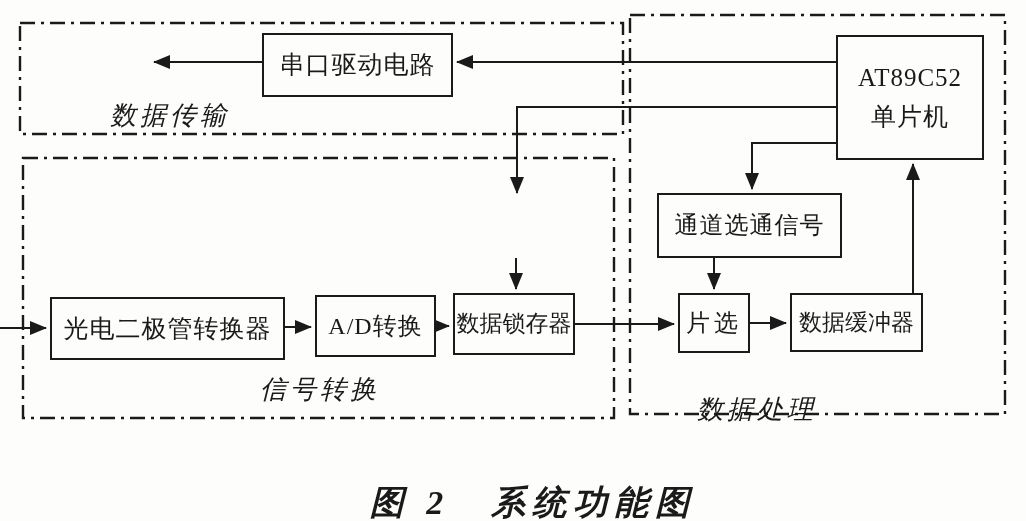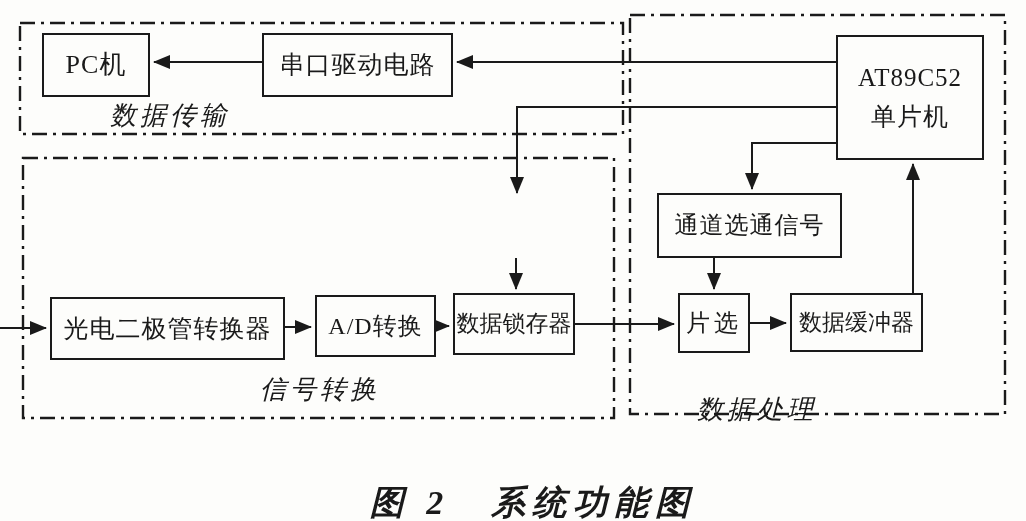--- a/index.html
+++ b/index.html
@@ -96,23 +96,20 @@
     <path d="M516,258 L516,289" fill="none" stroke="#1a1a1a" stroke-width="2" marker-end="url(#arr)"></path>
     <path d="M714,258 L714,289" fill="none" stroke="#1a1a1a" stroke-width="2" marker-end="url(#arr)"></path>
     <path d="M0,328 L46,328" fill="none" stroke="#1a1a1a" stroke-width="2" marker-end="url(#arr)"></path>
     <path d="M285,327 L311,327" fill="none" stroke="#1a1a1a" stroke-width="2" marker-end="url(#arr)"></path>
     <path d="M428,326 L449,326" fill="none" stroke="#1a1a1a" stroke-width="2" marker-end="url(#arr)"></path>
     <path d="M575,324 L674,324" fill="none" stroke="#1a1a1a" stroke-width="2" marker-end="url(#arr)"></path>
     <path d="M750,323 L786,323" fill="none" stroke="#1a1a1a" stroke-width="2" marker-end="url(#arr)"></path>
     <path d="M913,293 L913,164" fill="none" stroke="#1a1a1a" stroke-width="2" marker-end="url(#arr)"></path>
   </svg>
 
-  <div class="node node-pc">
-    <span>PC机</span>
-  </div>
 
   <div class="node node-serial">
     <span>串口驱动电路</span>
   </div>
 
   <div class="node node-mcu">
     <span>AT89C52</span>
     <span>单片机</span>
   </div>
 

